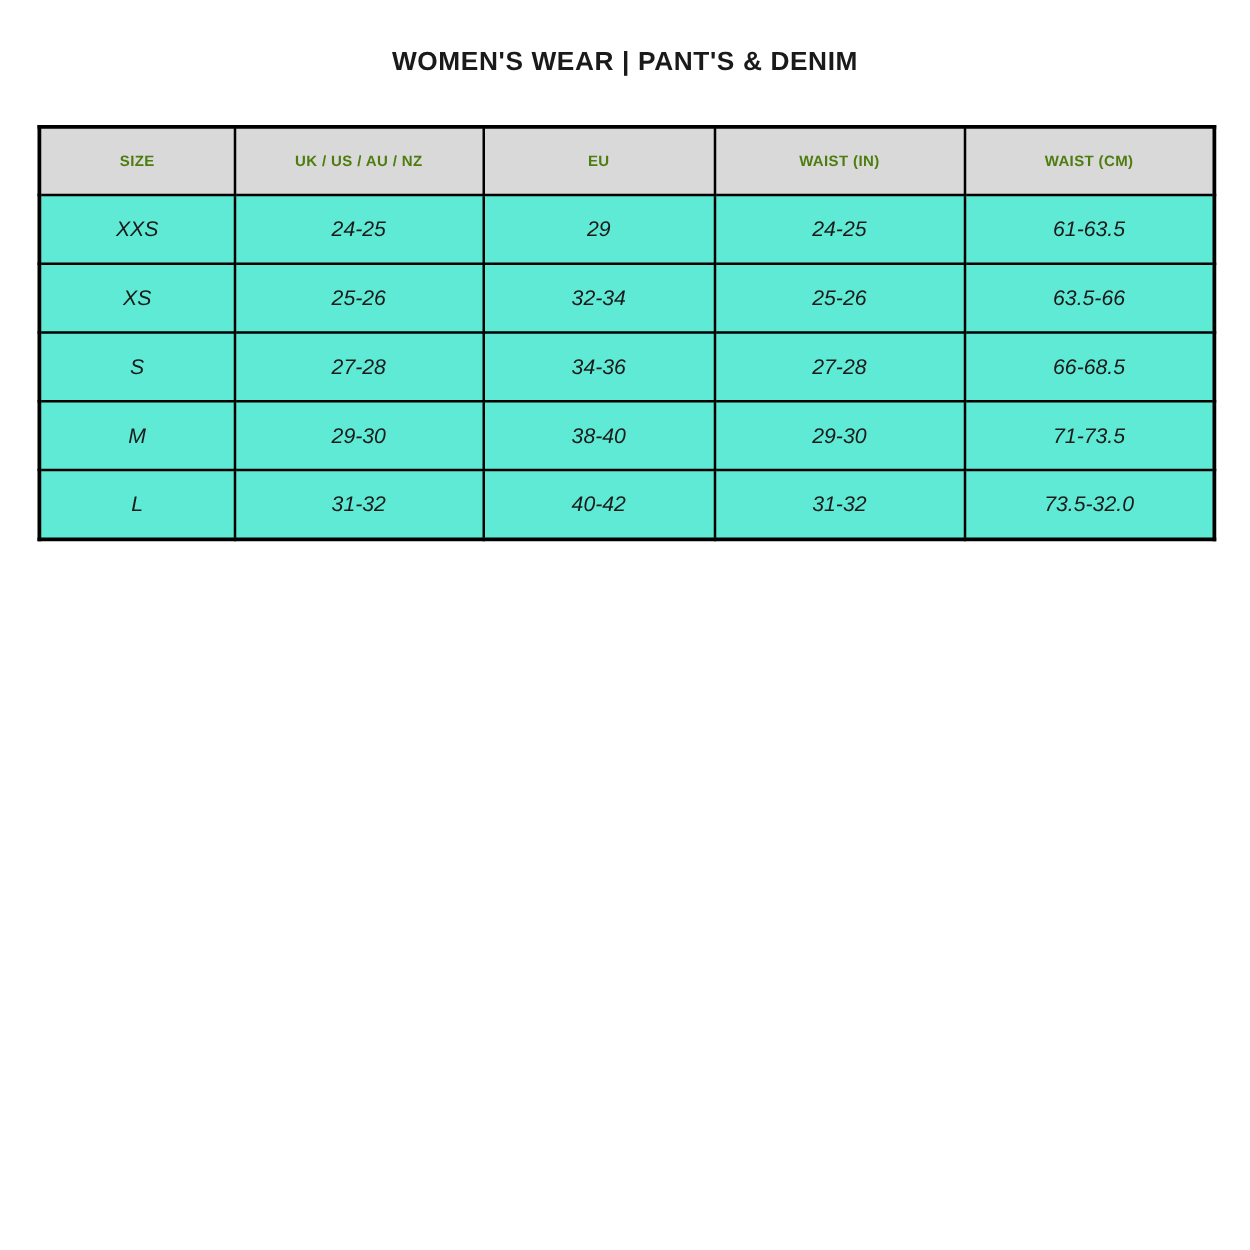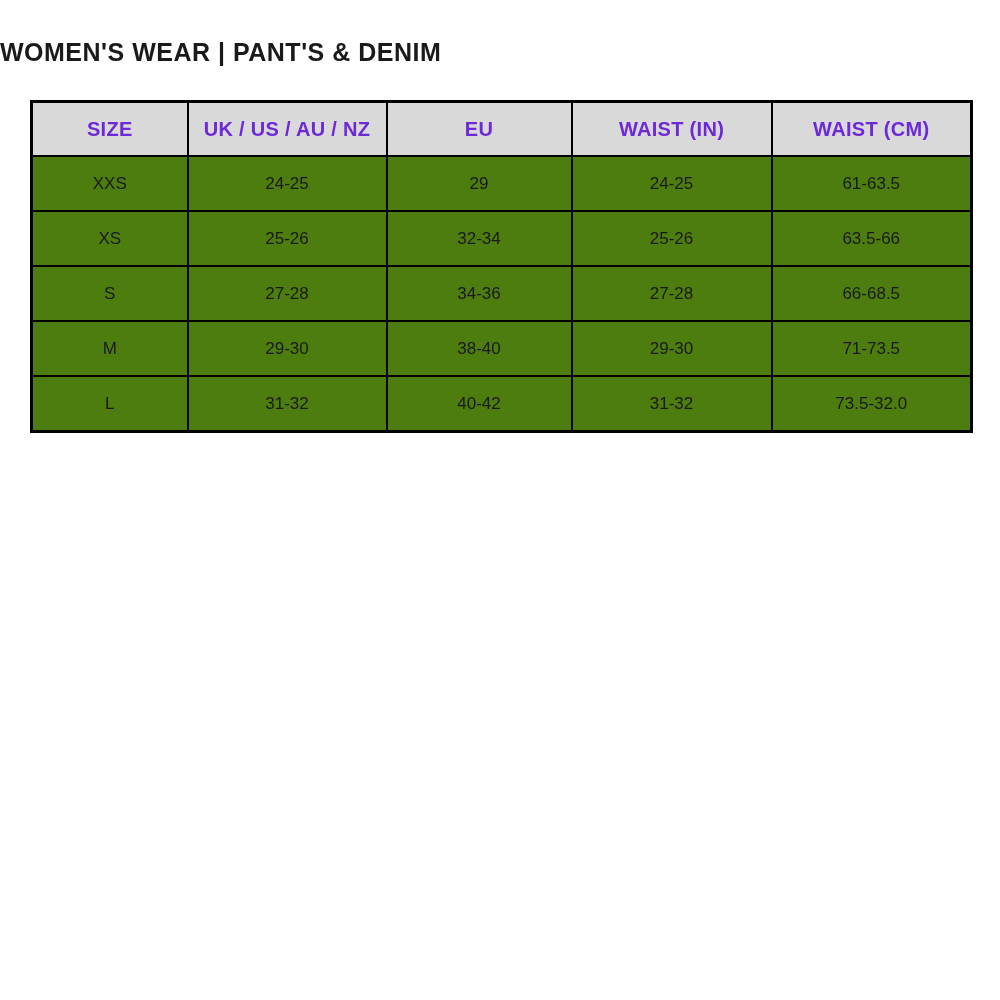--- a/index.html
+++ b/index.html
@@ -10,21 +10,22 @@
     width: 1000px;
     height: 1000px;
     background: #ffffff;
     font-family: "Liberation Sans", sans-serif;
     color: #1a1a1a;
     position: relative;
   }
   .page-title {
     margin: 0;
     padding-top: 38px;
-    font-size: 25px;
+    text-align: center;
+    font-size: 21px;
     font-weight: 700;
     letter-spacing: 0.5px;
     color: #1a1a1a;
   }
   table.size-chart {
     position: absolute;
     left: 30px;
     top: 100px;
     width: 940px;
     border-collapse: collapse;
@@ -34,31 +35,32 @@
   table.size-chart th,
   table.size-chart td {
     border: 2px solid #000000;
     text-align: center;
     vertical-align: middle;
     padding: 0;
   }
   table.size-chart th {
     background: #d9d9d9;
     height: 52px;
-    font-size: 20px;
+    font-size: 12px;
     font-weight: 700;
     letter-spacing: 0.3px;
-    color: #6d28d9;
+    color: #4d7c0f;
   }
   table.size-chart td {
-    background: #4d7c0f;
+    background: #5eead4;
     height: 53px;
     font-size: 17px;
     font-weight: 400;
     color: #1a1a1a;
+    font-style: italic;
   }
   col.c1 { width: 156px; }
   col.c2 { width: 199px; }
   col.c3 { width: 185px; }
   col.c4 { width: 200px; }
   col.c5 { width: 200px; }
 </style>
 </head>
 <body>
 

